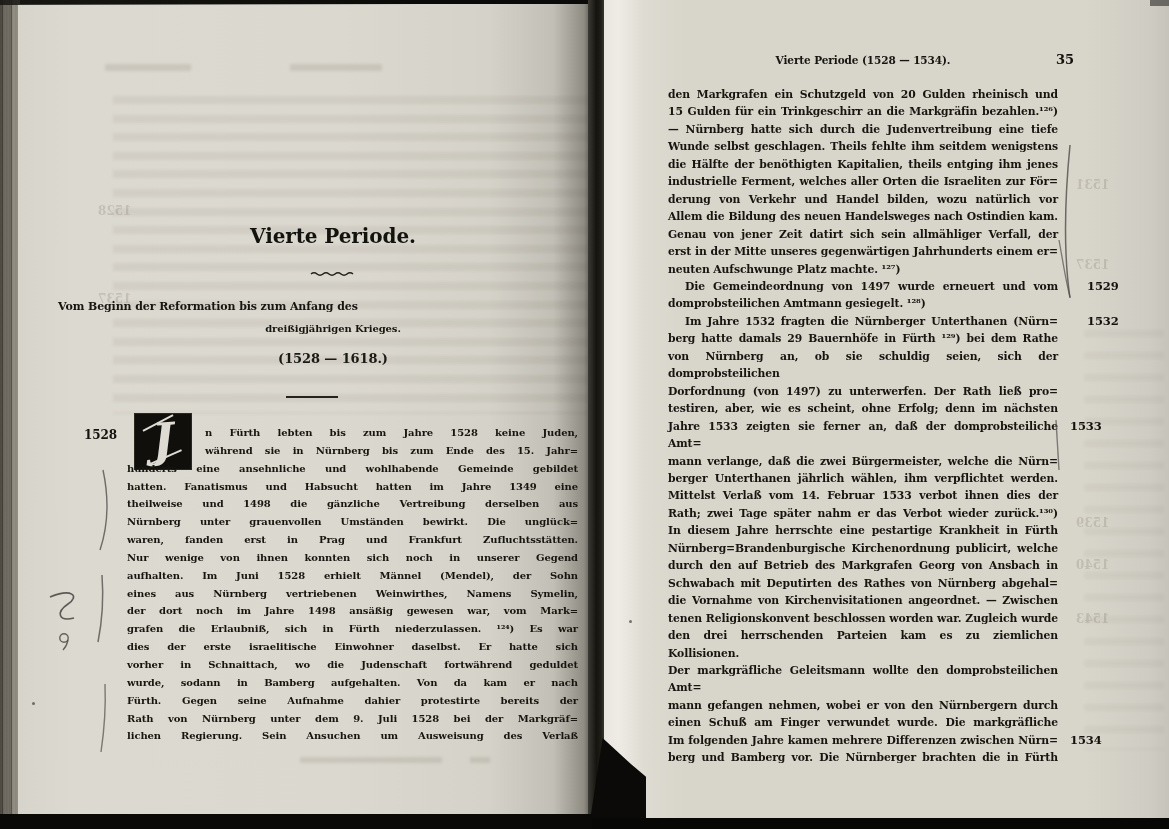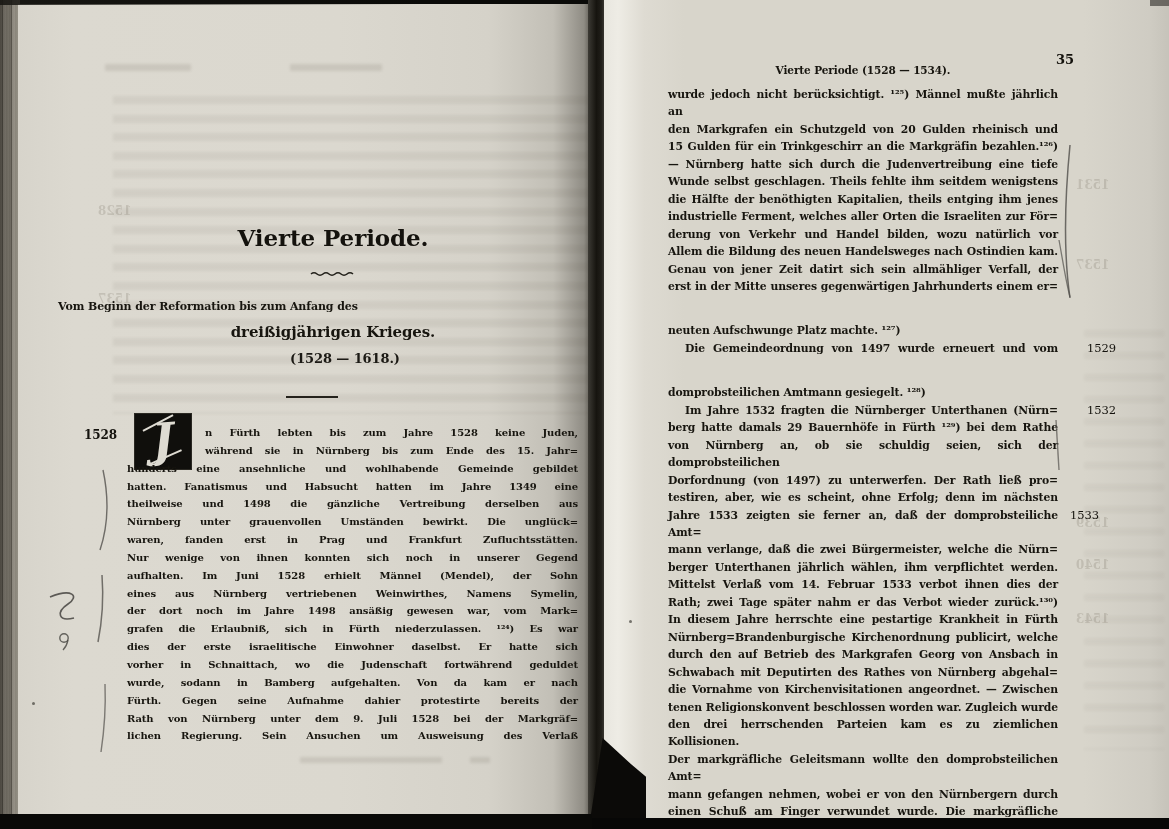--- a/index.html
+++ b/index.html
@@ -21,35 +21,35 @@
   #right-page{left:604px;top:0;width:565px;height:819px;
     background:linear-gradient(90deg,#e8e6df 0,#eeece5 14px,#dedbd2 40px,#d8d5cb 80px,#d8d5cb 480px,#cfccc3 545px,#c6c3ba 565px);}
   #bottom-band-left{left:0;top:814px;width:592px;height:15px;background:#090907;}
   #bottom-band-right{left:592px;top:818px;width:577px;height:11px;background:#070706;}
   #gutter-bottom-wedge{left:576px;top:738px;width:70px;height:92px;background:#0b0a08;
     clip-path:polygon(18% 100%,38% 0,78% 28%,100% 42%,100% 100%,0 100%);}
   #top-sliver{left:0;top:0;width:420px;height:5px;
     background:linear-gradient(90deg,rgba(25,24,20,.9),rgba(25,24,20,0));}
   #top-right-nick{left:1150px;top:0;width:19px;height:6px;background:rgba(30,28,24,.55);}
   .blk{font-weight:700;letter-spacing:-0.1px;}
-  #lp-heading{left:60px;top:220px;width:510px;text-align:center;font-size:23px;color:#14120d;}
+  #lp-heading{left:60px;top:220px;width:510px;text-align:center;font-size:20px;color:#14120d;}
   #lp-ornament{left:292px;top:267px;width:46px;height:6px;}
   #lp-sub1{left:40px;top:296px;width:550px;font-size:11px;color:#17150f;}
-  #lp-sub2{left:40px;top:319px;width:550px;text-align:center;font-size:15px;color:#17150f;}
-  #lp-date{left:52px;top:347px;width:550px;text-align:center;font-size:13px;color:#1b1914;}
+  #lp-sub2{left:40px;top:319px;width:550px;text-align:center;font-size:10px;color:#17150f;}
+  #lp-date{left:40px;top:347px;width:550px;text-align:center;font-size:13px;color:#1b1914;}
   #lp-rule{left:268px;top:392px;width:52px;height:2px;background:#24221c;}
   #lp-body{left:109px;top:420px;width:451px;font-size:10px;line-height:17.85px;color:#17150f;}
   #rp-body{left:64px;top:86px;width:390px;font-size:10.8px;line-height:17.45px;color:#17150f;}
-  #rp-header{left:64px;top:64px;width:390px;text-align:center;font-size:10.5px;color:#17150f;}
+  #rp-header{left:64px;top:54px;width:390px;text-align:center;font-size:10.5px;color:#17150f;}
   #rp-pagenum{left:420px;top:52px;width:50px;text-align:right;font-size:13px;color:#14120d;}
   .line{position:relative;width:100%;text-align:justify;text-align-last:justify;white-space:normal;}
-  .line.noj{text-align-last:left;margin-top:27px;}
+  .line.noj{text-align-last:left;}
   .line.indent{text-indent:17px;}
   .line.hang{margin-left:78px;width:373px;}
-  .myear{position:absolute;left:calc(100% + 12px);top:0;font-size:11.5px;font-weight:400;
+  .myear{position:absolute;left:calc(100% + 12px);top:0;font-size:11.5px;font-weight:700;
          white-space:nowrap;color:#14120d;}
   #lp-margin-year{left:66px;top:424px;font-size:12px;color:#14120d;}
 
   
   #drop-cap{left:117px;top:410px;width:56px;height:55px;background:#100f0c;color:#dedbd2;
     text-align:center;box-shadow:0 0 0 1px #2a2822;overflow:hidden;}
   #drop-cap .g{display:block;font-size:46px;line-height:52px;font-style:italic;font-weight:700;
     transform:rotate(-4deg);}
   #drop-cap:before{content:"";position:absolute;left:6px;top:8px;width:34px;height:2px;
     background:#dedbd2;transform:rotate(-28deg);}
@@ -151,21 +151,20 @@
         <span class="ghost-year" style="top: 258px;">1537</span>
         <span class="ghost-year" style="top: 516px;">1539</span>
         <span class="ghost-year" style="top: 558px;">1540</span>
         <span class="ghost-year" style="top: 612px;">1543</span>
       </div>
 
     <div id="rp-header" class="abs blk">Vierte Periode (1528 — 1534).</div>
     <div id="rp-pagenum" class="abs blk">35</div>
 
     <div id="rp-body" class="abs blk">
-        <div class="line">wurde jedoch nicht berücksichtigt. ¹²⁵) Männel mußte jährlich an</div>
         <div class="line">den Markgrafen ein Schutzgeld von 20 Gulden rheinisch und</div>
         <div class="line">15 Gulden für ein Trinkgeschirr an die Markgräfin bezahlen.¹²⁶)</div>
         <div class="line">— Nürnberg hatte sich durch die Judenvertreibung eine tiefe</div>
         <div class="line">Wunde selbst geschlagen. Theils fehlte ihm seitdem wenigstens</div>
         <div class="line">die Hälfte der benöthigten Kapitalien, theils entging ihm jenes</div>
         <div class="line">industrielle Ferment, welches aller Orten die Israeliten zur För=</div>
         <div class="line">derung von Verkehr und Handel bilden, wozu natürlich vor</div>
         <div class="line">Allem die Bildung des neuen Handelsweges nach Ostindien kam.</div>
         <div class="line">Genau von jener Zeit datirt sich sein allmähliger Verfall, der</div>
         <div class="line">erst in der Mitte unseres gegenwärtigen Jahrhunderts einem er=</div>

